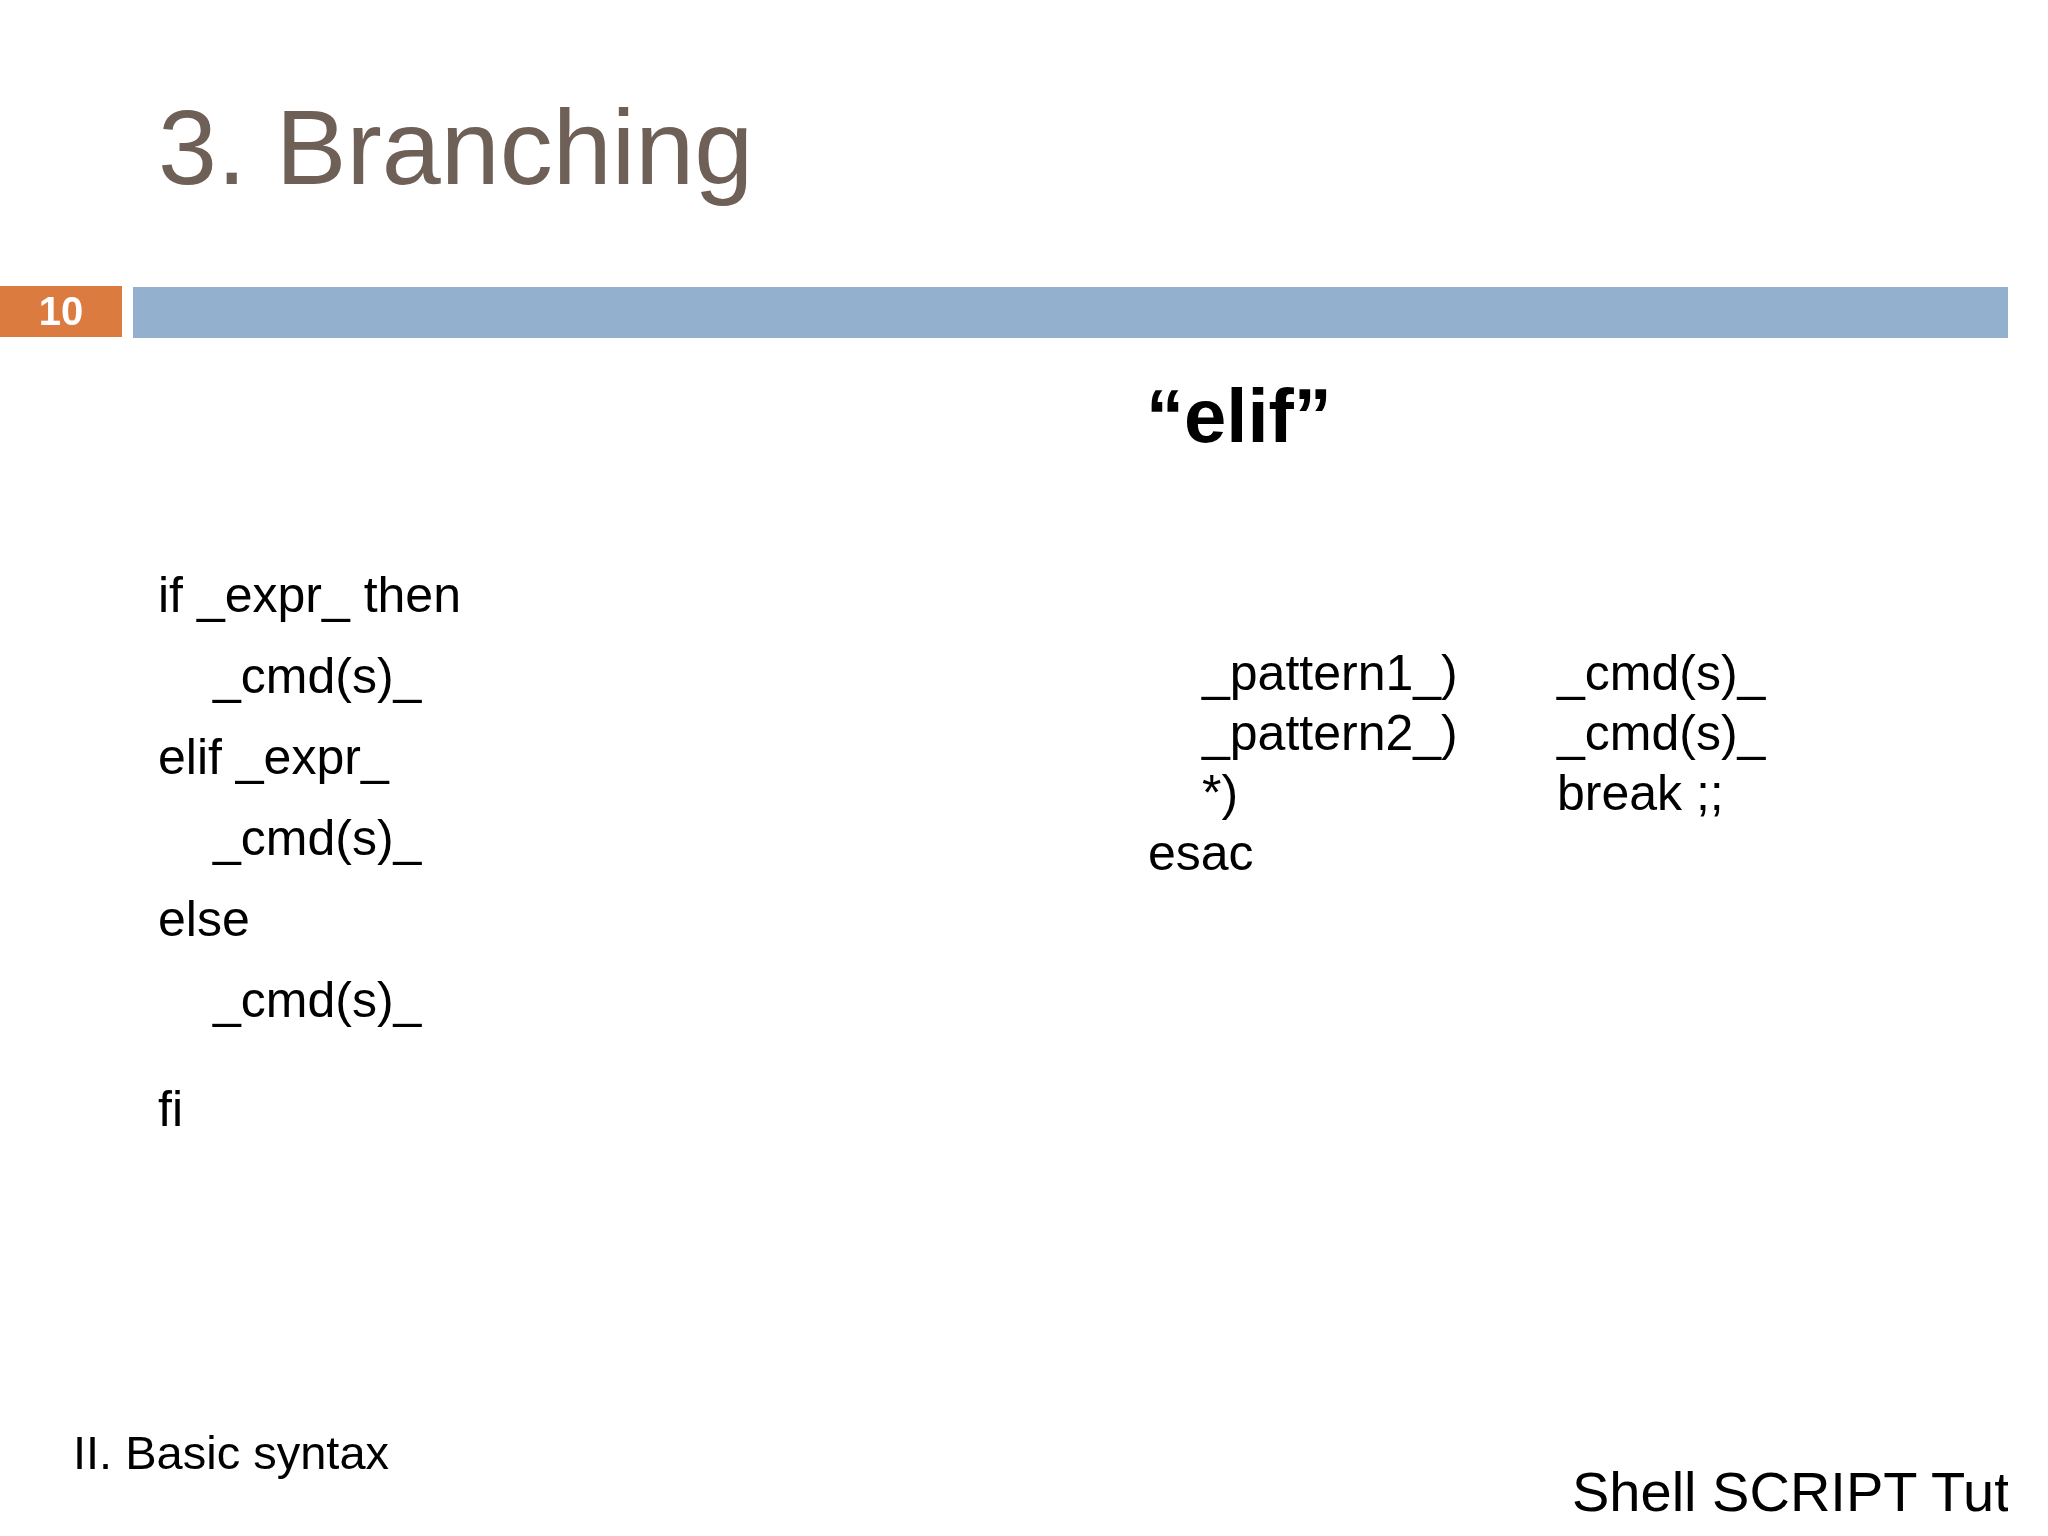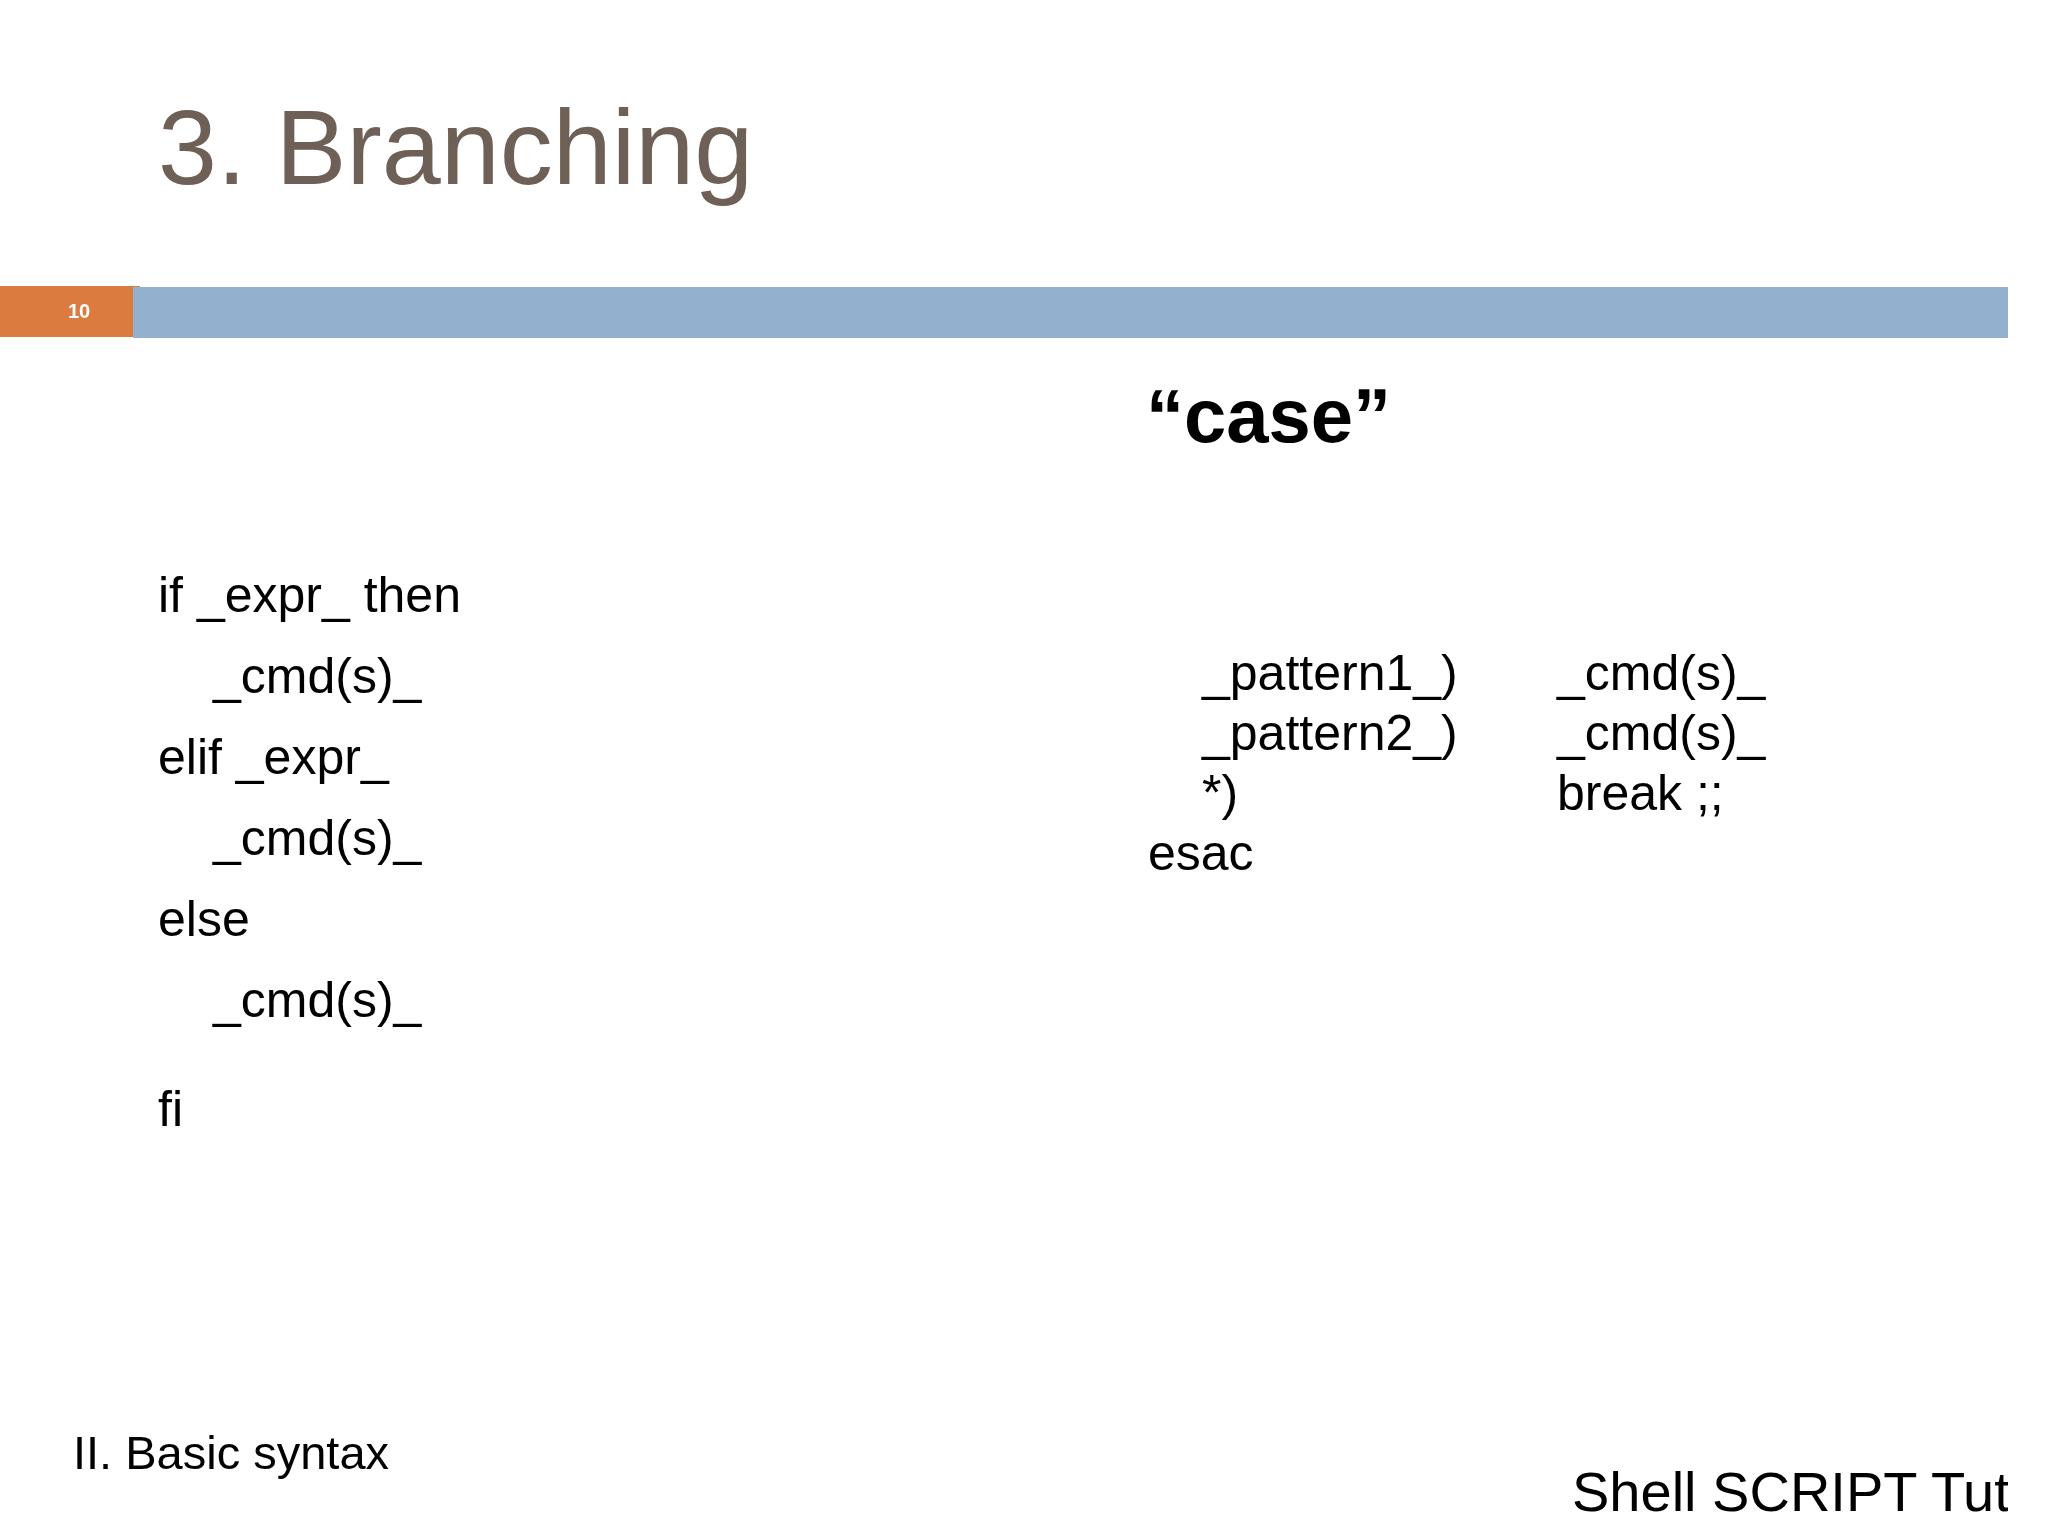--- a/index.html
+++ b/index.html
@@ -28,23 +28,22 @@
     position: absolute;
     left: 0;
     top: 286px;
     width: 122px;
     height: 51px;
     background: #dc7b40;
     display: flex;
     align-items: center;
     justify-content: center;
     color: #ffffff;
-    font-size: 20px;
+    font-size: 40px;
     font-weight: bold;
-    padding-left: 18px;
   }
   .accent-bar {
     position: absolute;
     left: 133px;
     top: 287px;
     width: 1915px;
     height: 51px;
     background: #93b1cf;
   }
   .col-heading {
@@ -102,21 +101,21 @@
 
 <div class="slide">
 
   <div class="title">3. Branching</div>
 
   <div class="page-badge">
     <span>10</span>
   </div>
   <div class="accent-bar"></div>
 
-  <div class="col-heading right">“case”</div>
+  <div class="col-heading right">“elif”</div>
 
   <div class="code-line l0">if _expr_ then</div>
   <div class="code-line l1">_cmd(s)_</div>
   <div class="code-line l2">elif _expr_</div>
   <div class="code-line l3">_cmd(s)_</div>
   <div class="code-line l4">else</div>
   <div class="code-line l5">_cmd(s)_</div>
   <div class="code-line l6">fi</div>
 
   <div class="code-line r1">_pattern1_)</div>

